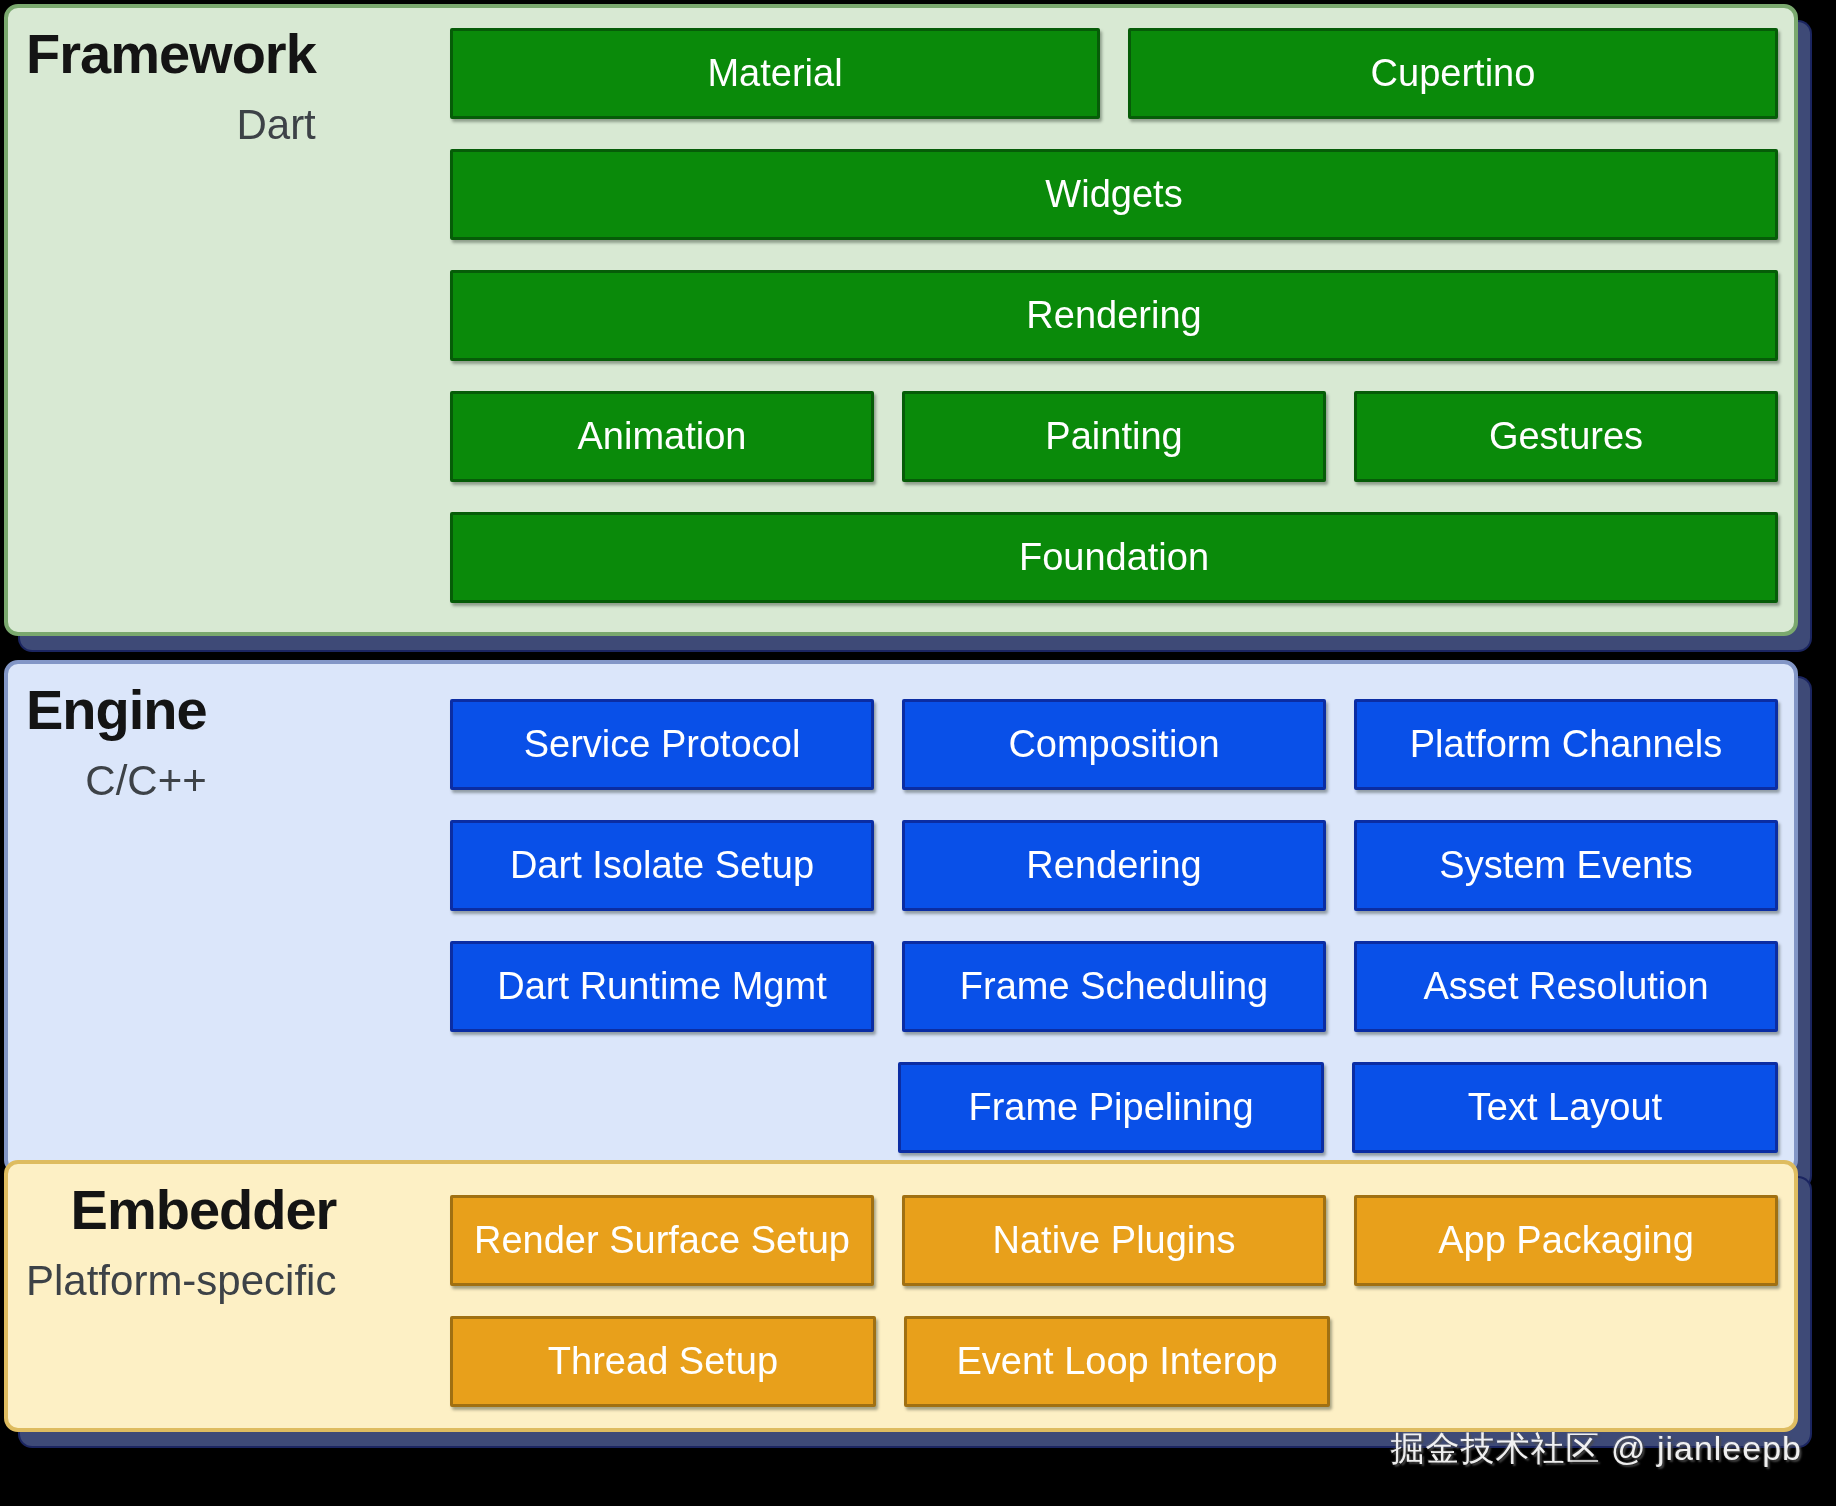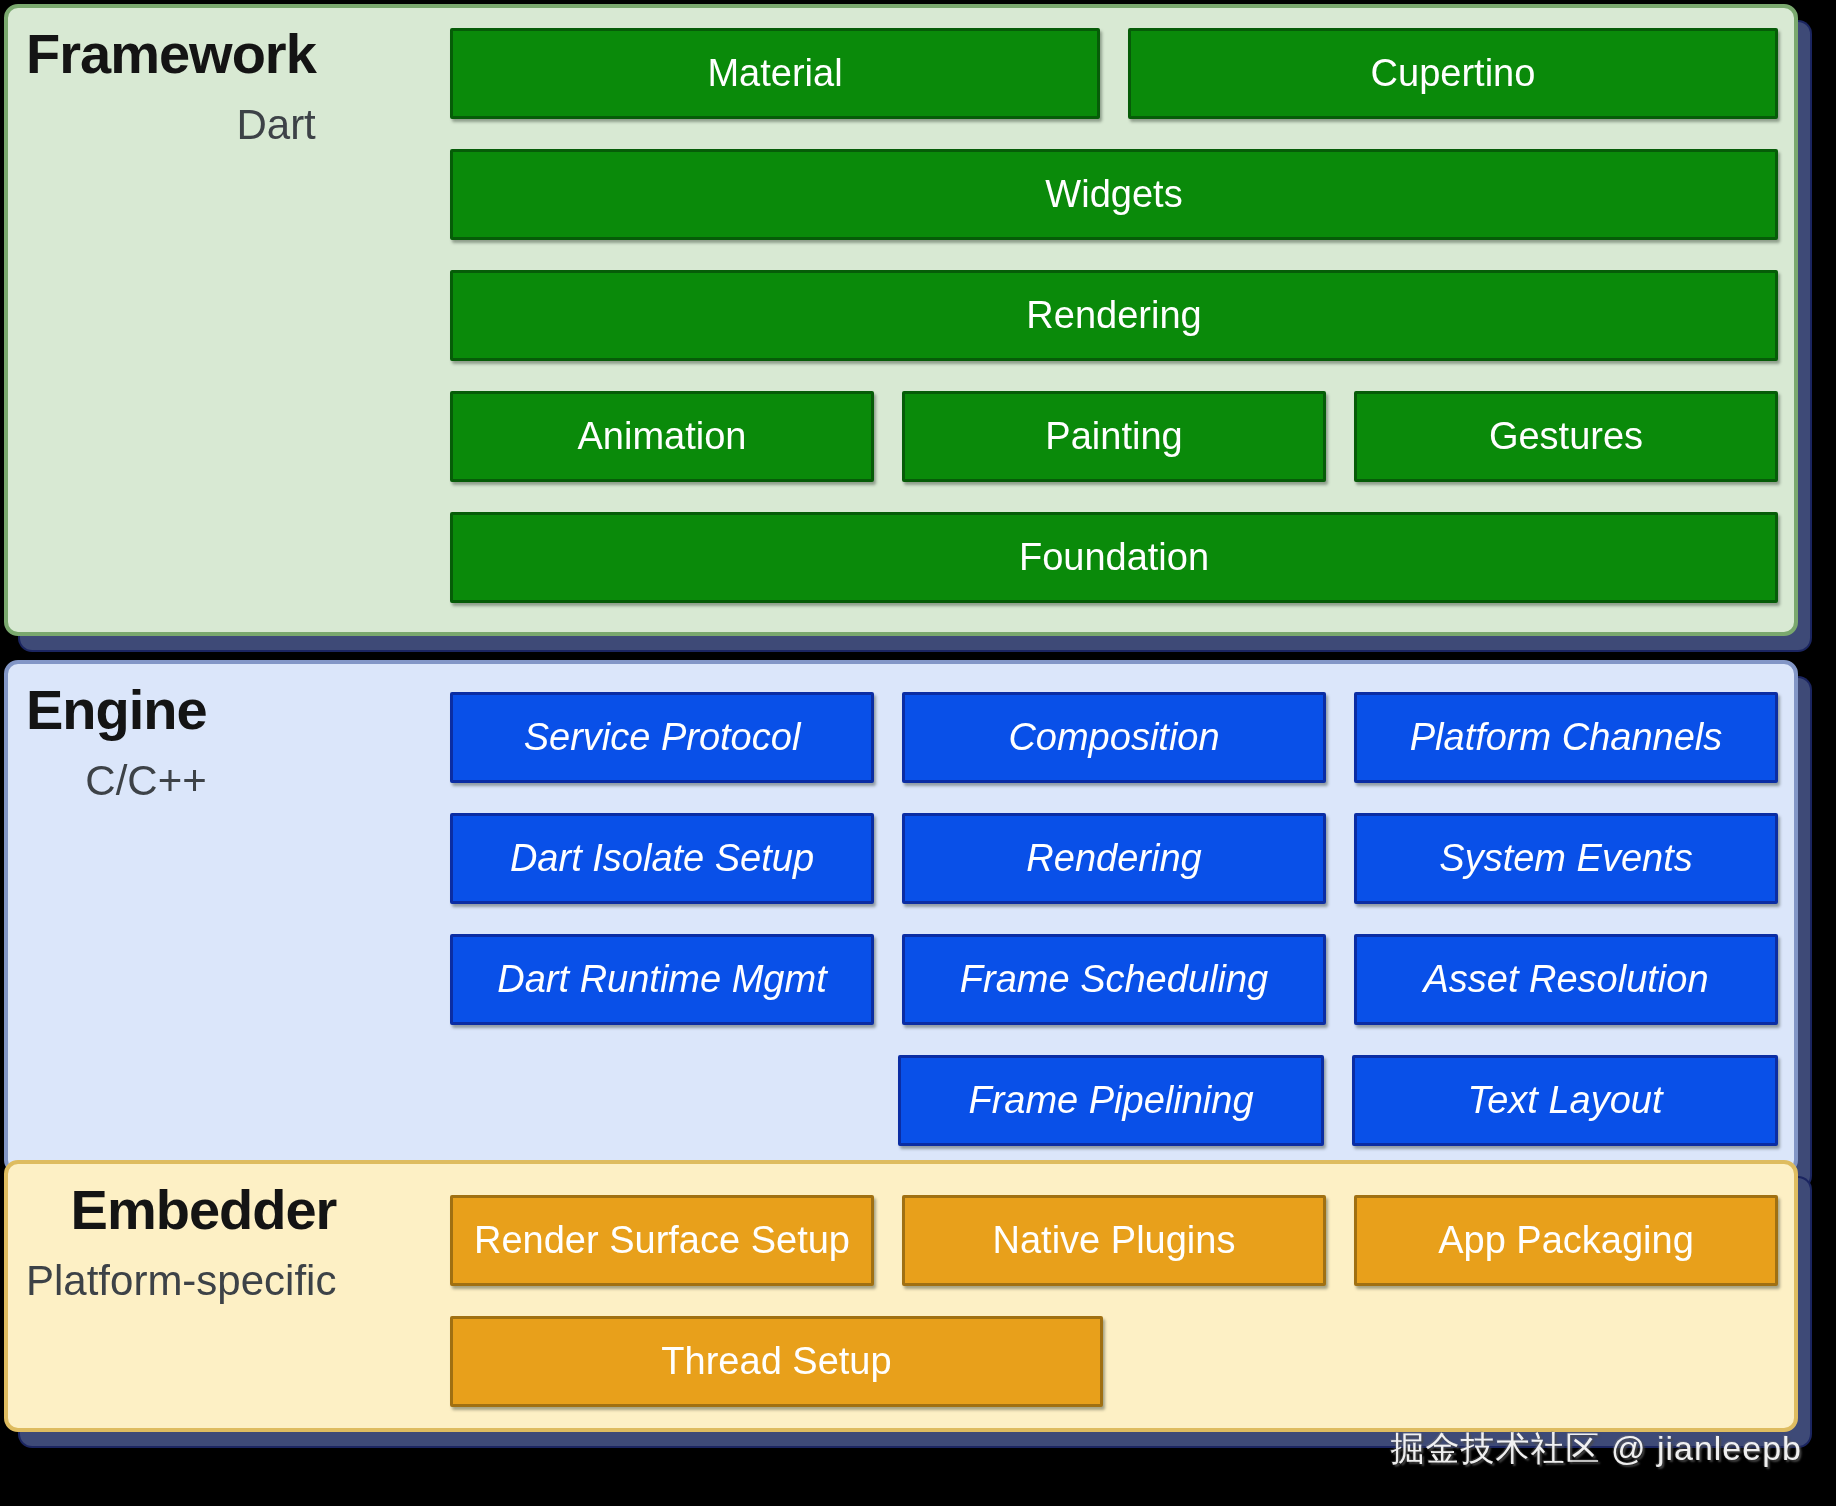--- a/index.html
+++ b/index.html
@@ -70,21 +70,21 @@
   
   .boxes {
     position: absolute;
     left: 442px;
     width: 1328px;
     display: flex;
     flex-direction: column;
     gap: 30px;
   }
   #panel-framework .boxes { top: 20px; }
-  #panel-engine    .boxes { top: 28px; font-style: italic; }
+  #panel-engine    .boxes { top: 35px; }
   #panel-embedder  .boxes { top: 31px; }
 
   .row {
     display: flex;
     gap: 28px;
     height: 91px;
   }
   .box {
     flex: 1 1 0;
     display: flex;
@@ -195,20 +195,21 @@
       <div class="panel-subtitle">Platform-specific</div>
     </div>
     <div class="boxes">
         <div class="row">
           <div class="box">Render Surface Setup</div>
           <div class="box">Native Plugins</div>
           <div class="box">App Packaging</div>
         </div>
         <div class="row">
           <div class="box">Thread Setup</div>
+          <div class="box">Event Loop Interop</div>
           <div class="box spacer"></div>
         </div>
       </div>
   </section>
 
   <div class="watermark">掘金技术社区 @ jianleepb</div>
 
 </div>
 
 </body></html>

